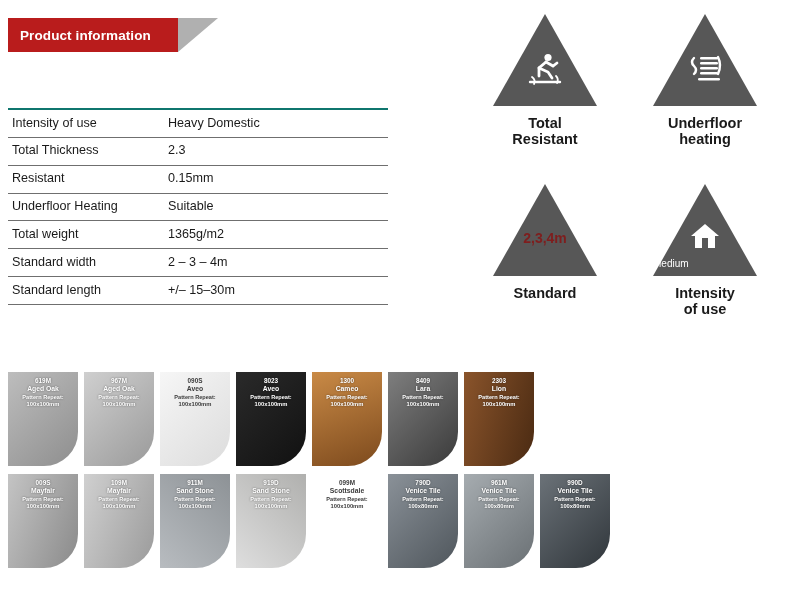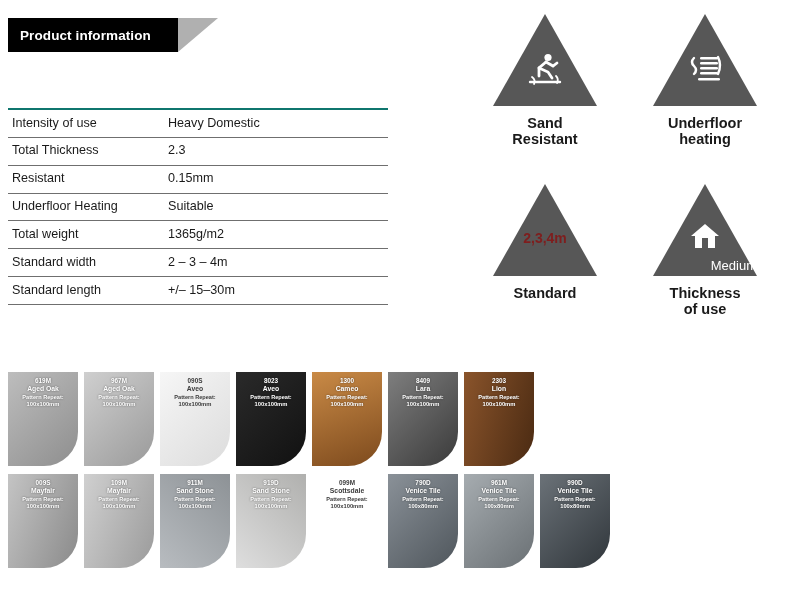--- a/index.html
+++ b/index.html
@@ -15,21 +15,21 @@
 
   
   .banner-wrap {
     position: absolute;
     left: 8px; top: 18px;
     height: 34px;
     display: flex;
     align-items: stretch;
   }
   .banner {
-    background: #000000;
+    background: #b91c1c;
     color: #ffffff;
     font-size: 13.5px;
     font-weight: bold;
     letter-spacing: .1px;
     display: flex;
     align-items: center;
     padding: 0 14px 0 12px;
     height: 34px;
     min-width: 170px;
   }
@@ -97,23 +97,23 @@
     margin-top: 9px;
     font-size: 14.5px;
     font-weight: bold;
     line-height: 1.12;
     color: #1a1a1a;
   }
   .sub-label {
     position: absolute;
     left: -52px; top: 74px;
     width: 104px;
-    text-align: right;
+    text-align: left;
     color: #ffffff;
-    font-size: 13px;
+    font-size: 10px;
   }
 
   
   .swatch-area {
     position: absolute;
     left: 8px; top: 372px;
     width: 780px;
   }
   .swatch-row { display: flex; gap: 6px; margin-bottom: 8px; }
   .swatch {
@@ -191,21 +191,21 @@
             <path d="M20 10 L13 16 L13 24" stroke="#fff" stroke-width="2.8" fill="none" stroke-linecap="round"></path>
             <path d="M20 10 L27 14 L31 11" stroke="#fff" stroke-width="2.8" fill="none" stroke-linecap="round"></path>
             <path d="M13 16 L22 20 L26 26" stroke="#fff" stroke-width="2.8" fill="none" stroke-linecap="round"></path>
             <path d="M4 30 L34 30" stroke="#fff" stroke-width="2.4" stroke-linecap="round"></path>
             <path d="M6 25 Q10 28 8 32" stroke="#fff" stroke-width="1.8" fill="none" stroke-linecap="round"></path>
             <path d="M30 24 Q33 27 31 31" stroke="#fff" stroke-width="1.8" fill="none" stroke-linecap="round"></path>
           </svg>
         </span>
       </div>
       <div class="icon-caption">
-        <div>Sand</div>
+        <div>Total</div>
         <div>Resistant</div>
       </div>
     </div>
 
     <div class="icon-cell" style="left:160px; top:0px;">
       <div class="tri">
         <span class="glyph">
           <svg width="38" height="32" viewBox="0 0 38 32" aria-hidden="true">
             <path d="M8 6 Q4 10 8 14 Q12 18 8 22" stroke="#fff" stroke-width="2.4" fill="none" stroke-linecap="round"></path>
             <rect x="14" y="5" width="18" height="2.6" rx="1.3" fill="#fff"></rect>
@@ -236,21 +236,21 @@
       <div class="tri">
         <span class="glyph">
           <svg width="32" height="28" viewBox="0 0 32 28" aria-hidden="true">
             <path d="M16 2 L30 14 L26 14 L26 26 L6 26 L6 14 L2 14 Z" fill="#fff"></path>
             <rect x="13" y="16" width="6" height="10" fill="#575757"></rect>
           </svg>
         </span>
         <span class="sub-label">Medium</span>
       </div>
       <div class="icon-caption">
-        <div>Thickness</div>
+        <div>Intensity</div>
         <div>of use</div>
       </div>
     </div>
 
   </div>
 
   <div class="swatch-area">
 
     <div class="swatch-row">
       <div class="swatch dark" style="background:linear-gradient(135deg,#bdbdbd,#8e8e8e);">

